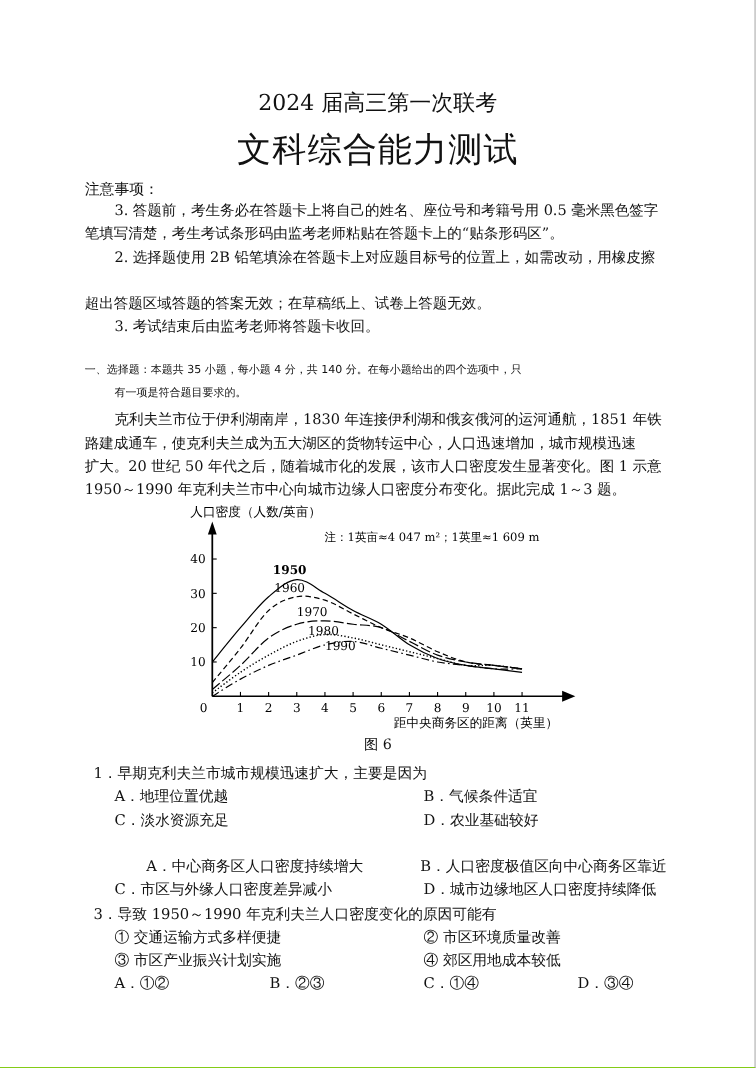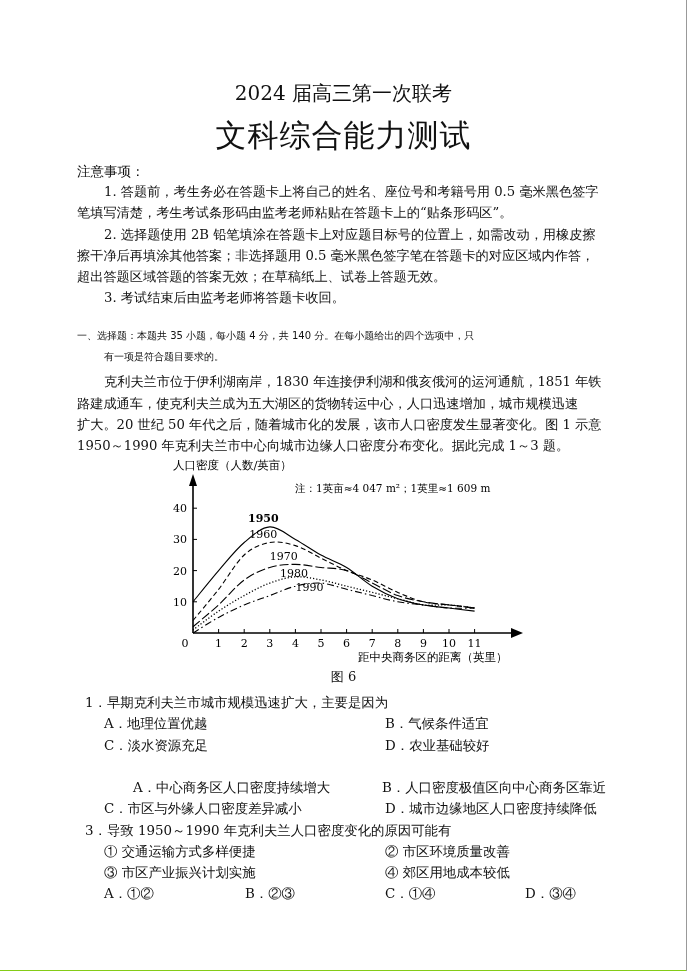--- a/index.html
+++ b/index.html
@@ -18,24 +18,23 @@
 </style>
 </head>
 <body>
 
 <div class="page">
 
   <div class="abs title1">2024 届高三第一次联考</div>
   <div class="abs title2">文科综合能力测试</div>
 
   <div class="abs notes-head">注意事项：</div>
-  <div class="abs para" style="left:104px; top:181px;">1. 答题前，考生务必在答题卡上将自己的姓名、座位号和考籍号用 0.5 毫米黑色签字</div>
+  <div class="abs para" style="left:104px; top:181px;">3. 答题前，考生务必在答题卡上将自己的姓名、座位号和考籍号用 0.5 毫米黑色签字</div>
   <div class="abs para" style="left:77px;  top:202px;">笔填写清楚，考生考试条形码由监考老师粘贴在答题卡上的“贴条形码区”。</div>
   <div class="abs para" style="left:104px; top:224px;">2. 选择题使用 2B 铅笔填涂在答题卡上对应题目标号的位置上，如需改动，用橡皮擦</div>
-  <div class="abs para" style="left:77px;  top:245px;">擦干净后再填涂其他答案；非选择题用 0.5 毫米黑色签字笔在答题卡的对应区域内作答，</div>
   <div class="abs para" style="left:77px;  top:266px;">超出答题区域答题的答案无效；在草稿纸上、试卷上答题无效。</div>
   <div class="abs para" style="left:104px; top:287px;">3. 考试结束后由监考老师将答题卡收回。</div>
 
   <div class="abs sec" style="left:77px; top:329px;">一、选择题：本题共 35 小题，每小题 4 分，共 140 分。在每小题给出的四个选项中，只</div>
   <div class="abs sec" style="left:104px; top:350px;">有一项是符合题目要求的。</div>
 
   <div class="abs para" style="left:104px; top:371px;">克利夫兰市位于伊利湖南岸，1830 年连接伊利湖和俄亥俄河的运河通航，1851 年铁</div>
   <div class="abs para" style="left:77px;  top:393px;">路建成通车，使克利夫兰成为五大湖区的货物转运中心，人口迅速增加，城市规模迅速</div>
   <div class="abs para" style="left:77px;  top:414px;">扩大。20 世纪 50 年代之后，随着城市化的发展，该市人口密度发生显著变化。图 1 示意</div>
   <div class="abs para" style="left:77px;  top:435px;">1950～1990 年克利夫兰市中心向城市边缘人口密度分布变化。据此完成 1～3 题。</div>

